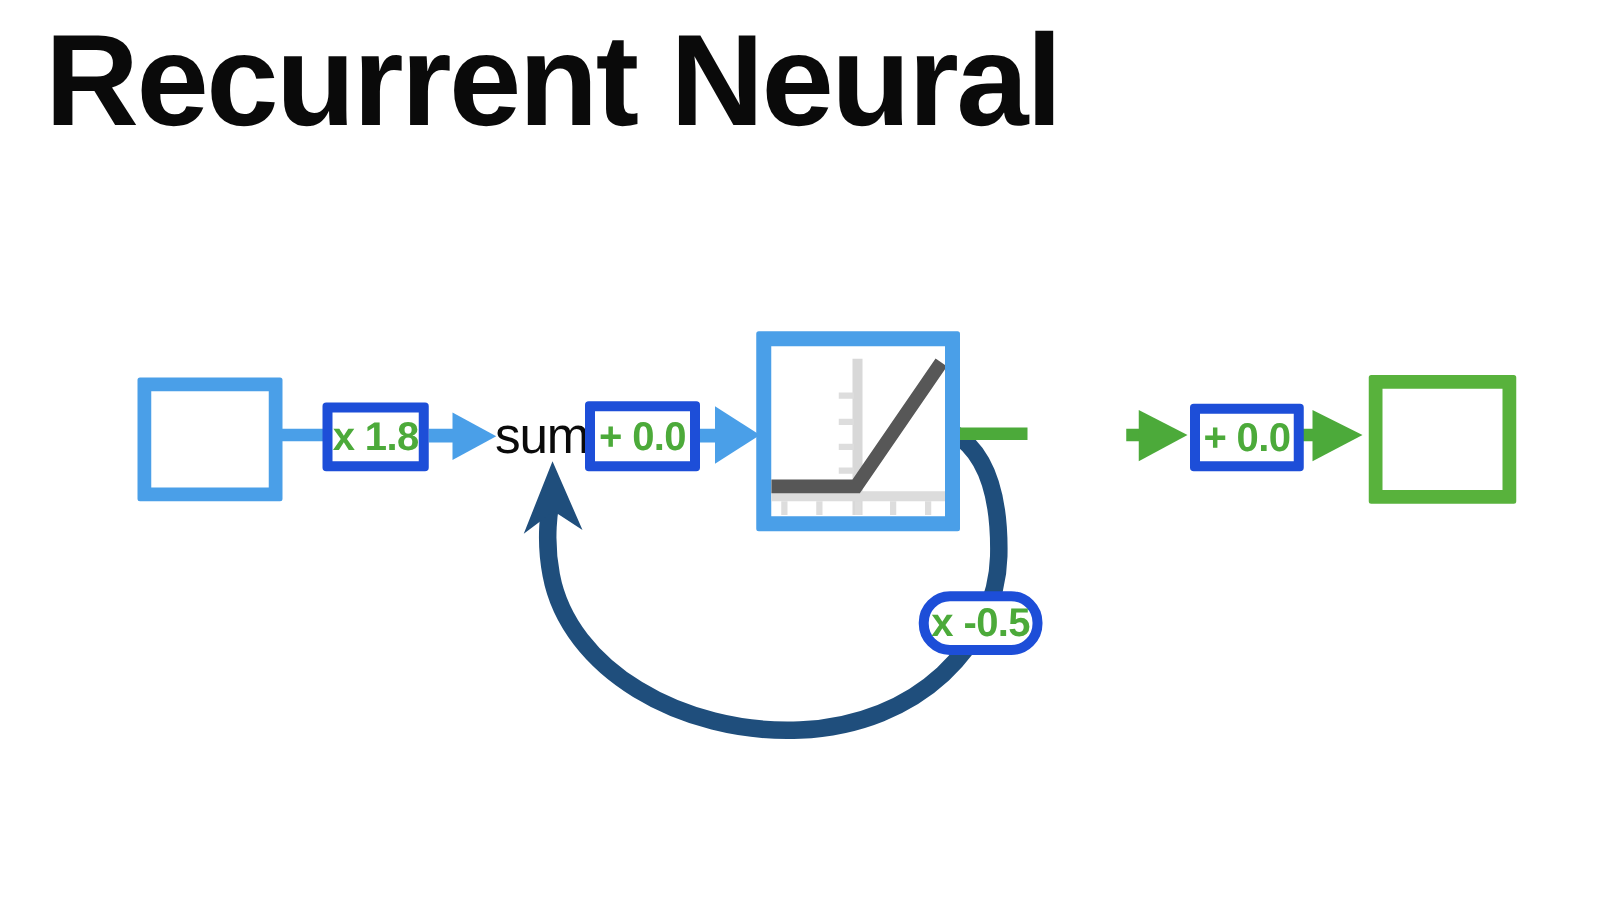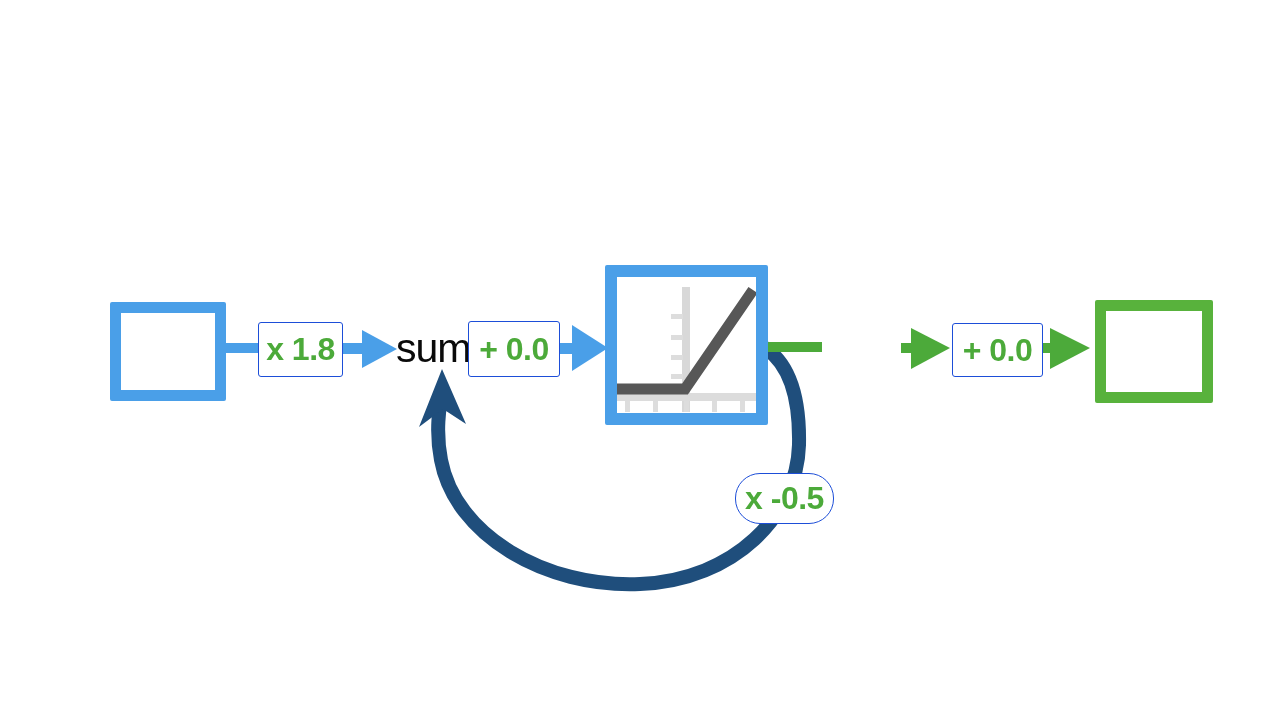--- a/index.html
+++ b/index.html
@@ -10,36 +10,37 @@
          font-weight:bold;font-size:104px;line-height:119px;letter-spacing:-2px;white-space:nowrap;}
   .footer{position:absolute;left:236px;top:592px;z-index:3;color:#0a0a0a;
           font-weight:bold;font-size:102px;line-height:102px;letter-spacing:-2px;white-space:nowrap;}
   
   #diagram-svg{position:absolute;left:0;top:0;z-index:1;}
   .node{position:absolute;z-index:2;background:#ffffff;box-sizing:border-box;}
   .sq-input{left:110px;top:302px;width:116px;height:99px;border:11px solid #4A9FE8;border-radius:2px;}
   .sq-output{left:1095px;top:300px;width:118px;height:103px;border:11px solid #58B23C;border-radius:2px;}
   .act-box{left:605px;top:265px;width:163px;height:160px;border:12px solid #4A9FE8;border-radius:2px;
            display:flex;align-items:center;justify-content:center;}
-  .wbox{border:1px solid #1d4ed8;border-radius:3px;display:flex;align-items:center;justify-content:center;
+  .wbox{border:8px solid #1d4ed8;border-radius:3px;display:flex;align-items:center;justify-content:center;
         color:#4CAA3A;font-weight:bold;font-size:32px;letter-spacing:-0.5px;white-space:nowrap;}
   .w1{left:258px;top:322px;width:85px;height:55px;}
   .b1{left:468px;top:321px;width:92px;height:56px;}
   .w2{left:820px;top:323px;width:83px;height:54px;}
   .b2{left:952px;top:323px;width:91px;height:54px;}
   .w3{left:735px;top:473px;width:99px;height:51px;border-radius:25px;}
   .sum{position:absolute;left:396px;top:326px;width:74px;z-index:2;color:#0a0a0a;
        font-size:41px;line-height:44px;letter-spacing:-1px;}
 </style>
 </head>
 <body>
 
 <div id="frame">
 
   <div class="title">
+    <div>Recurrent Neural</div>
   </div>
 
   <svg id="diagram-svg" width="1280" height="720" viewBox="0 0 1280 720">
 
     <path d="M 762 346 C 790 362, 800 398, 799 445 C 797 515, 735 580, 640 584
              C 545 588, 455 535, 441 460 C 436 434, 438 406, 444 391" fill="none" stroke="#1F4E7C" stroke-width="14"></path>
     <polygon points="442,369 419,427 443,409 466,424" fill="#1F4E7C"></polygon>
 
     <rect x="222" y="343" width="40" height="10" fill="#4A9FE8"></rect>
 

